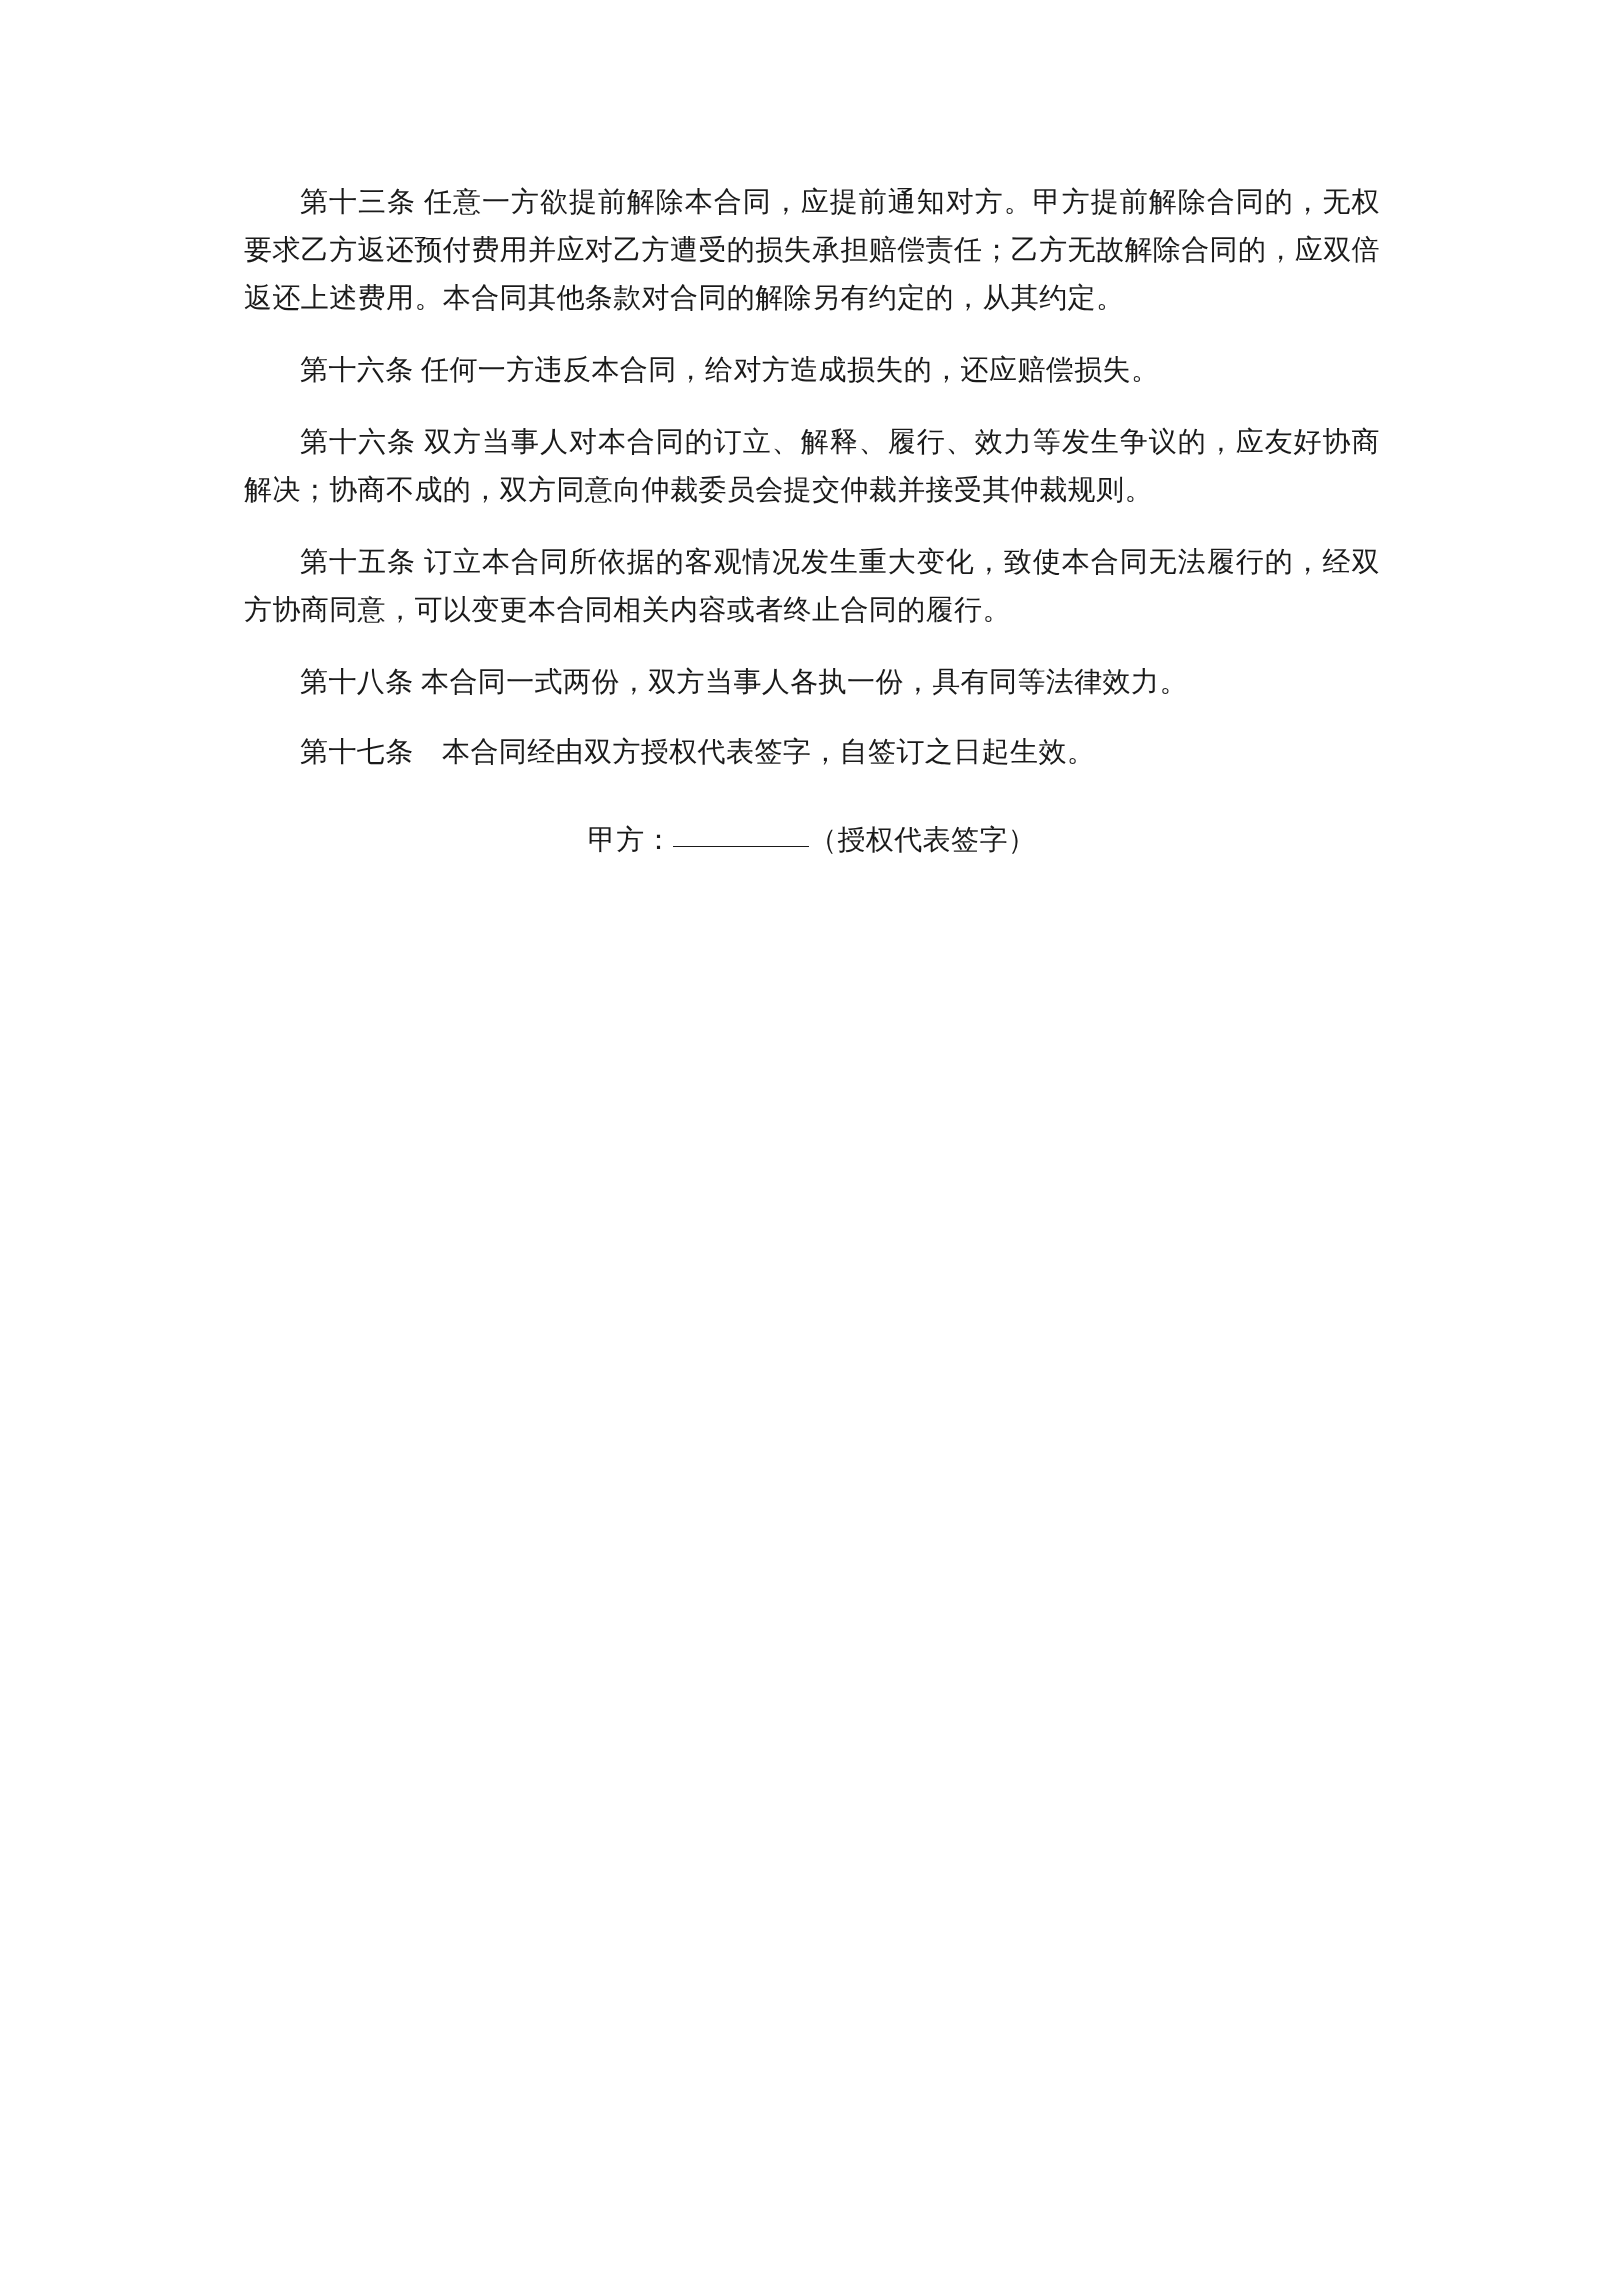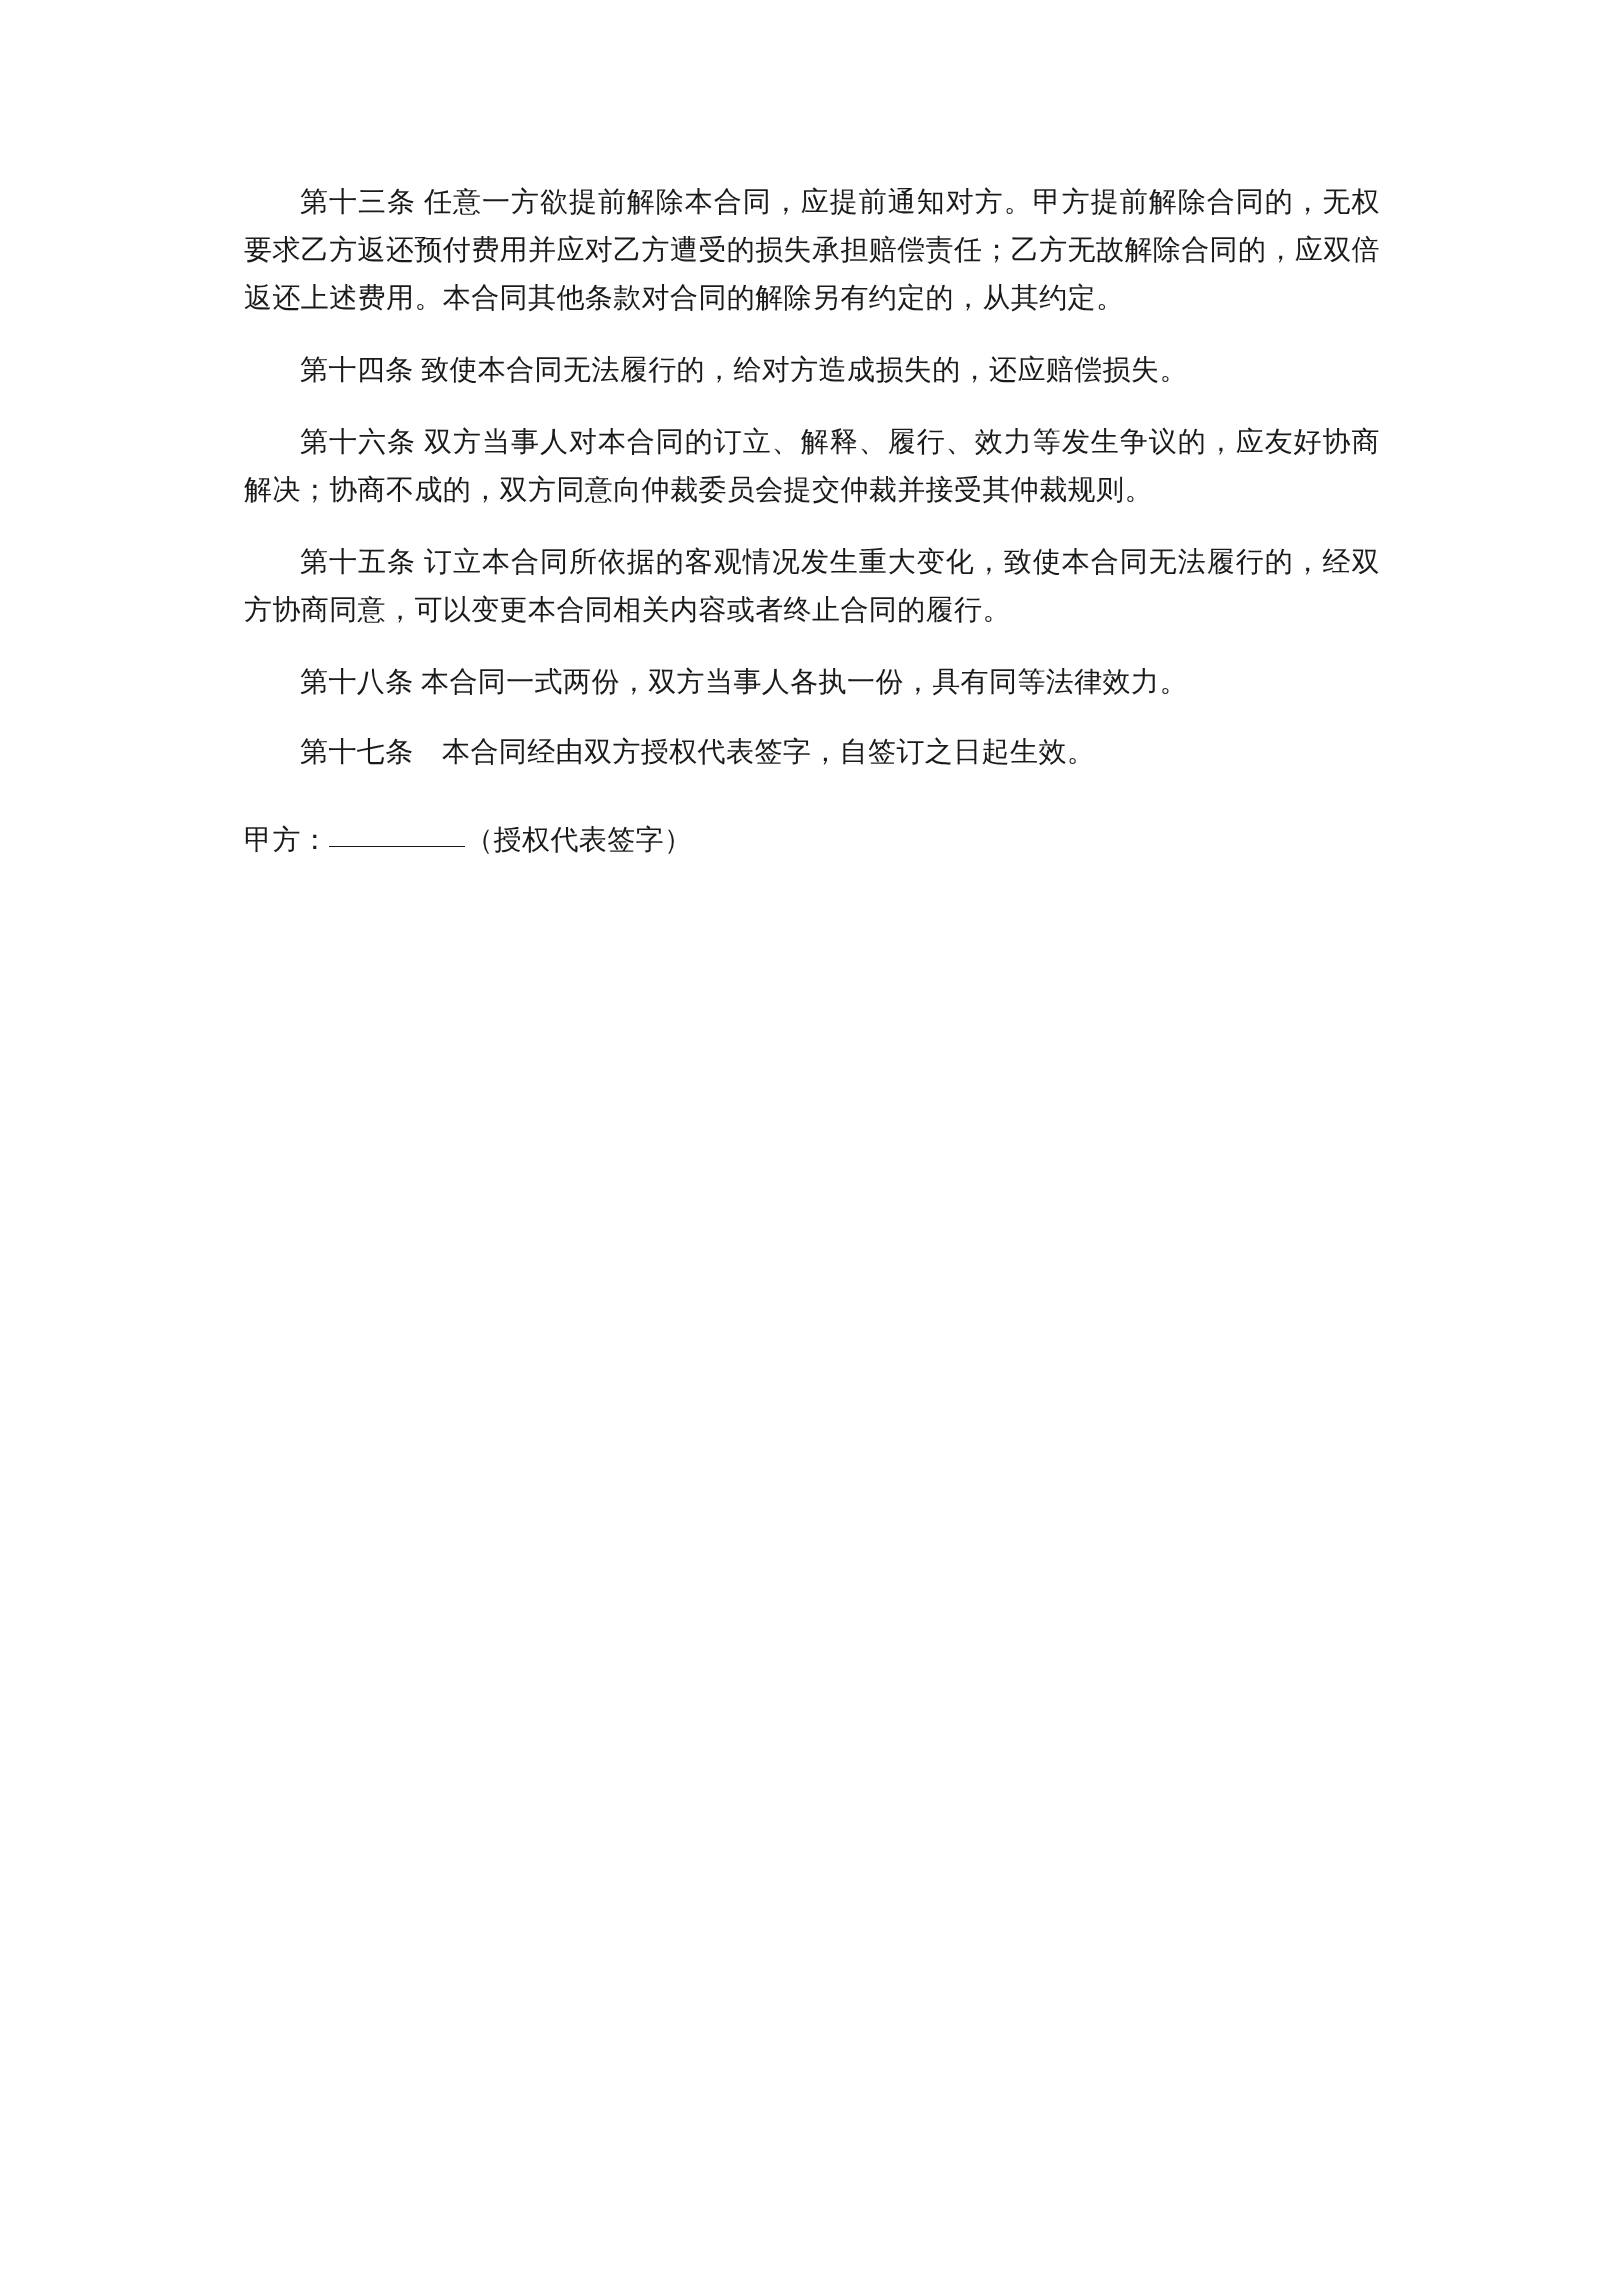--- a/index.html
+++ b/index.html
@@ -32,20 +32,21 @@
     letter-spacing: 0.4px;
   }
   .para.indent {
     text-indent: 56px;
   }
   .para.tight {
     margin-bottom: 22px;
   }
   .sig-block {
     margin-top: 40px;
+    text-align: center;
   }
   .sig-line {
     font-size: 28px;
     line-height: 1.72;
     margin: 0 0 45px 0;
     text-indent: 0;
     letter-spacing: 0.4px;
   }
   .blank {
     display: inline-block;
@@ -58,21 +59,21 @@
   }
 </style>
 </head>
 <body>
 
 <div class="page">
   <div class="doc-body">
 
     <p class="para indent">第十三条 任意一方欲提前解除本合同，应提前通知对方。甲方提前解除合同的，无权要求乙方返还预付费用并应对乙方遭受的损失承担赔偿责任；乙方无故解除合同的，应双倍返还上述费用。本合同其他条款对合同的解除另有约定的，从其约定。</p>
 
-    <p class="para indent">第十四条 致使本合同无法履行的，给对方造成损失的，还应赔偿损失。</p>
+    <p class="para indent">第十六条 任何一方违反本合同，给对方造成损失的，还应赔偿损失。</p>
 
     <p class="para indent">第十六条 双方当事人对本合同的订立、解释、履行、效力等发生争议的，应友好协商解决；协商不成的，双方同意向仲裁委员会提交仲裁并接受其仲裁规则。</p>
 
     <p class="para indent">第十五条 订立本合同所依据的客观情况发生重大变化，致使本合同无法履行的，经双方协商同意，可以变更本合同相关内容或者终止合同的履行。</p>
 
     <p class="para indent tight">第十八条 本合同一式两份，双方当事人各执一份，具有同等法律效力。</p>
 
     <p class="para indent">第十七条　本合同经由双方授权代表签字，自签订之日起生效。</p>
 
     <div class="sig-block">

